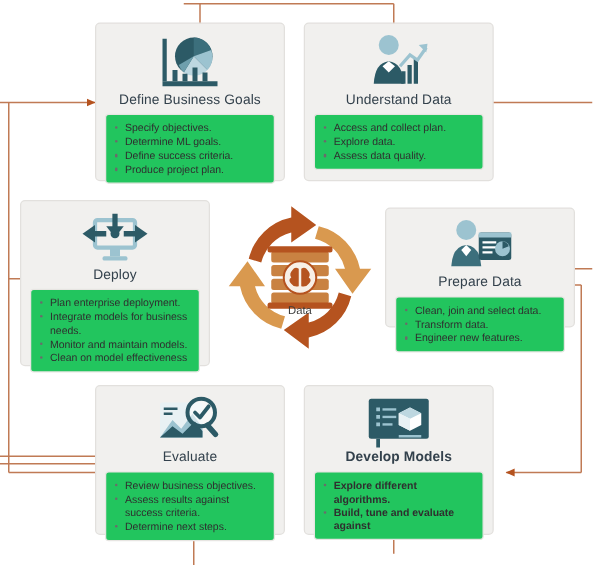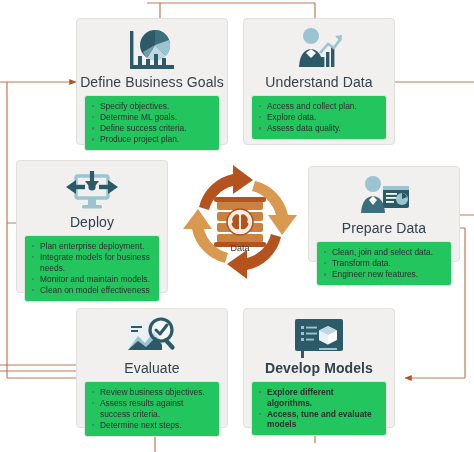--- a/index.html
+++ b/index.html
@@ -23,21 +23,21 @@
     flex-direction:column;
     align-items:center;
     padding:6px 7px 8px 7px;
   }
   .icon-wrap{
     height:52px;
     display:flex;align-items:center;justify-content:center;
     margin-top:2px;
   }
   .card-title{
-    font-size:14px;
+    font-size:11px;
     color:#33414c;
     margin:1px 0 5px 0;
     text-align:center;
     letter-spacing:.1px;
     white-space:nowrap;
   }
   .bullets{
     background:#22c55e;
     border:1px solid #e7e5e2;
     border-radius:3px;
@@ -236,21 +236,21 @@
         <path d="M35,9 L44,13.5 L35,18 L26,13.5 Z" fill="#bdd7e0"></path>
         <path d="M35,18 L35,27.5 L26,23 L26,13.5 Z" fill="#e8f1f4"></path>
         <rect x="8" y="34" width="3" height="7" fill="#2c5a66"></rect>
         <rect x="26" y="31" width="18" height="2" fill="#9cc3d0"></rect>
       </svg>
     </div>
     <div class="card-title">Develop Models</div>
     <div class="bullets">
       <ul>
         <li>Explore different algorithms.</li>
-        <li>Access, tune and evaluate models</li>
+        <li>Build, tune and evaluate against</li>
       </ul>
     </div>
   </div>
 
   <div class="card" style="left:76px;top:308px;width:152px;height:120px;">
     <div class="icon-wrap">
       <svg width="52" height="42" viewBox="0 0 52 42">
         <rect x="2" y="5" width="34" height="28" rx="1.5" fill="#e8f1f4"></rect>
         <rect x="5" y="9" width="11" height="2" fill="#2c5a66"></rect>
         <rect x="5" y="13" width="7" height="2" fill="#2c5a66"></rect>

